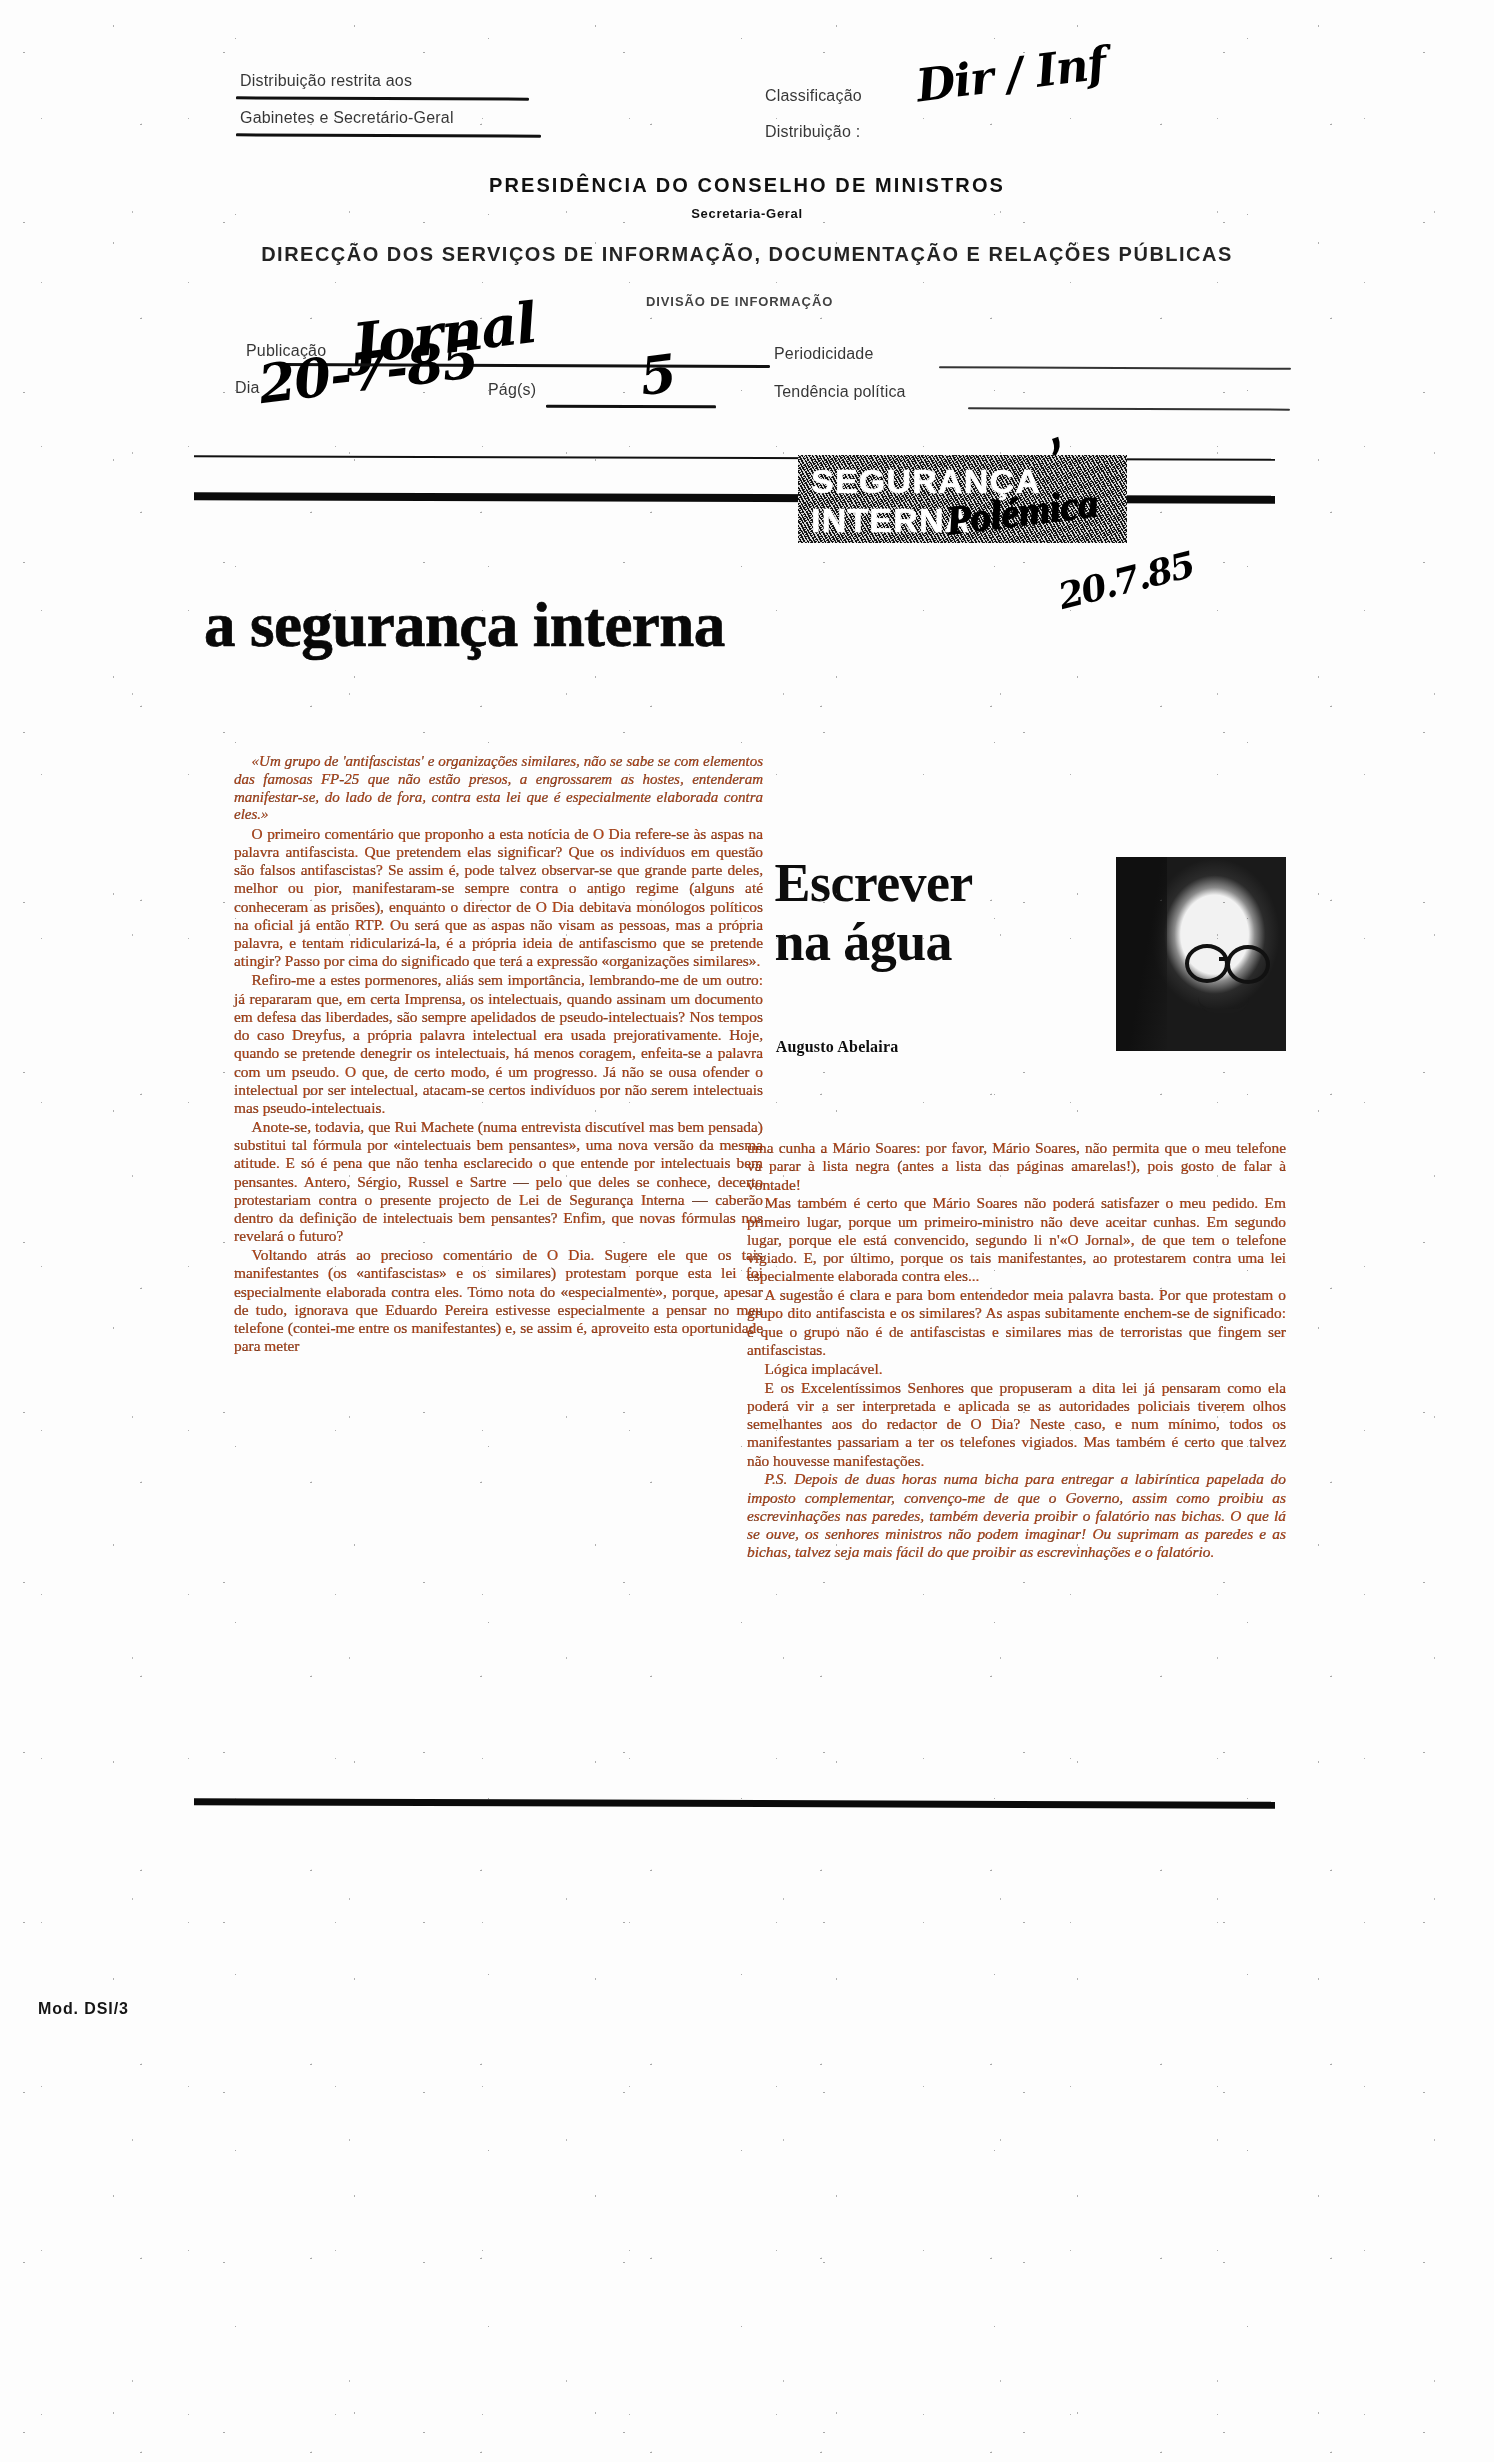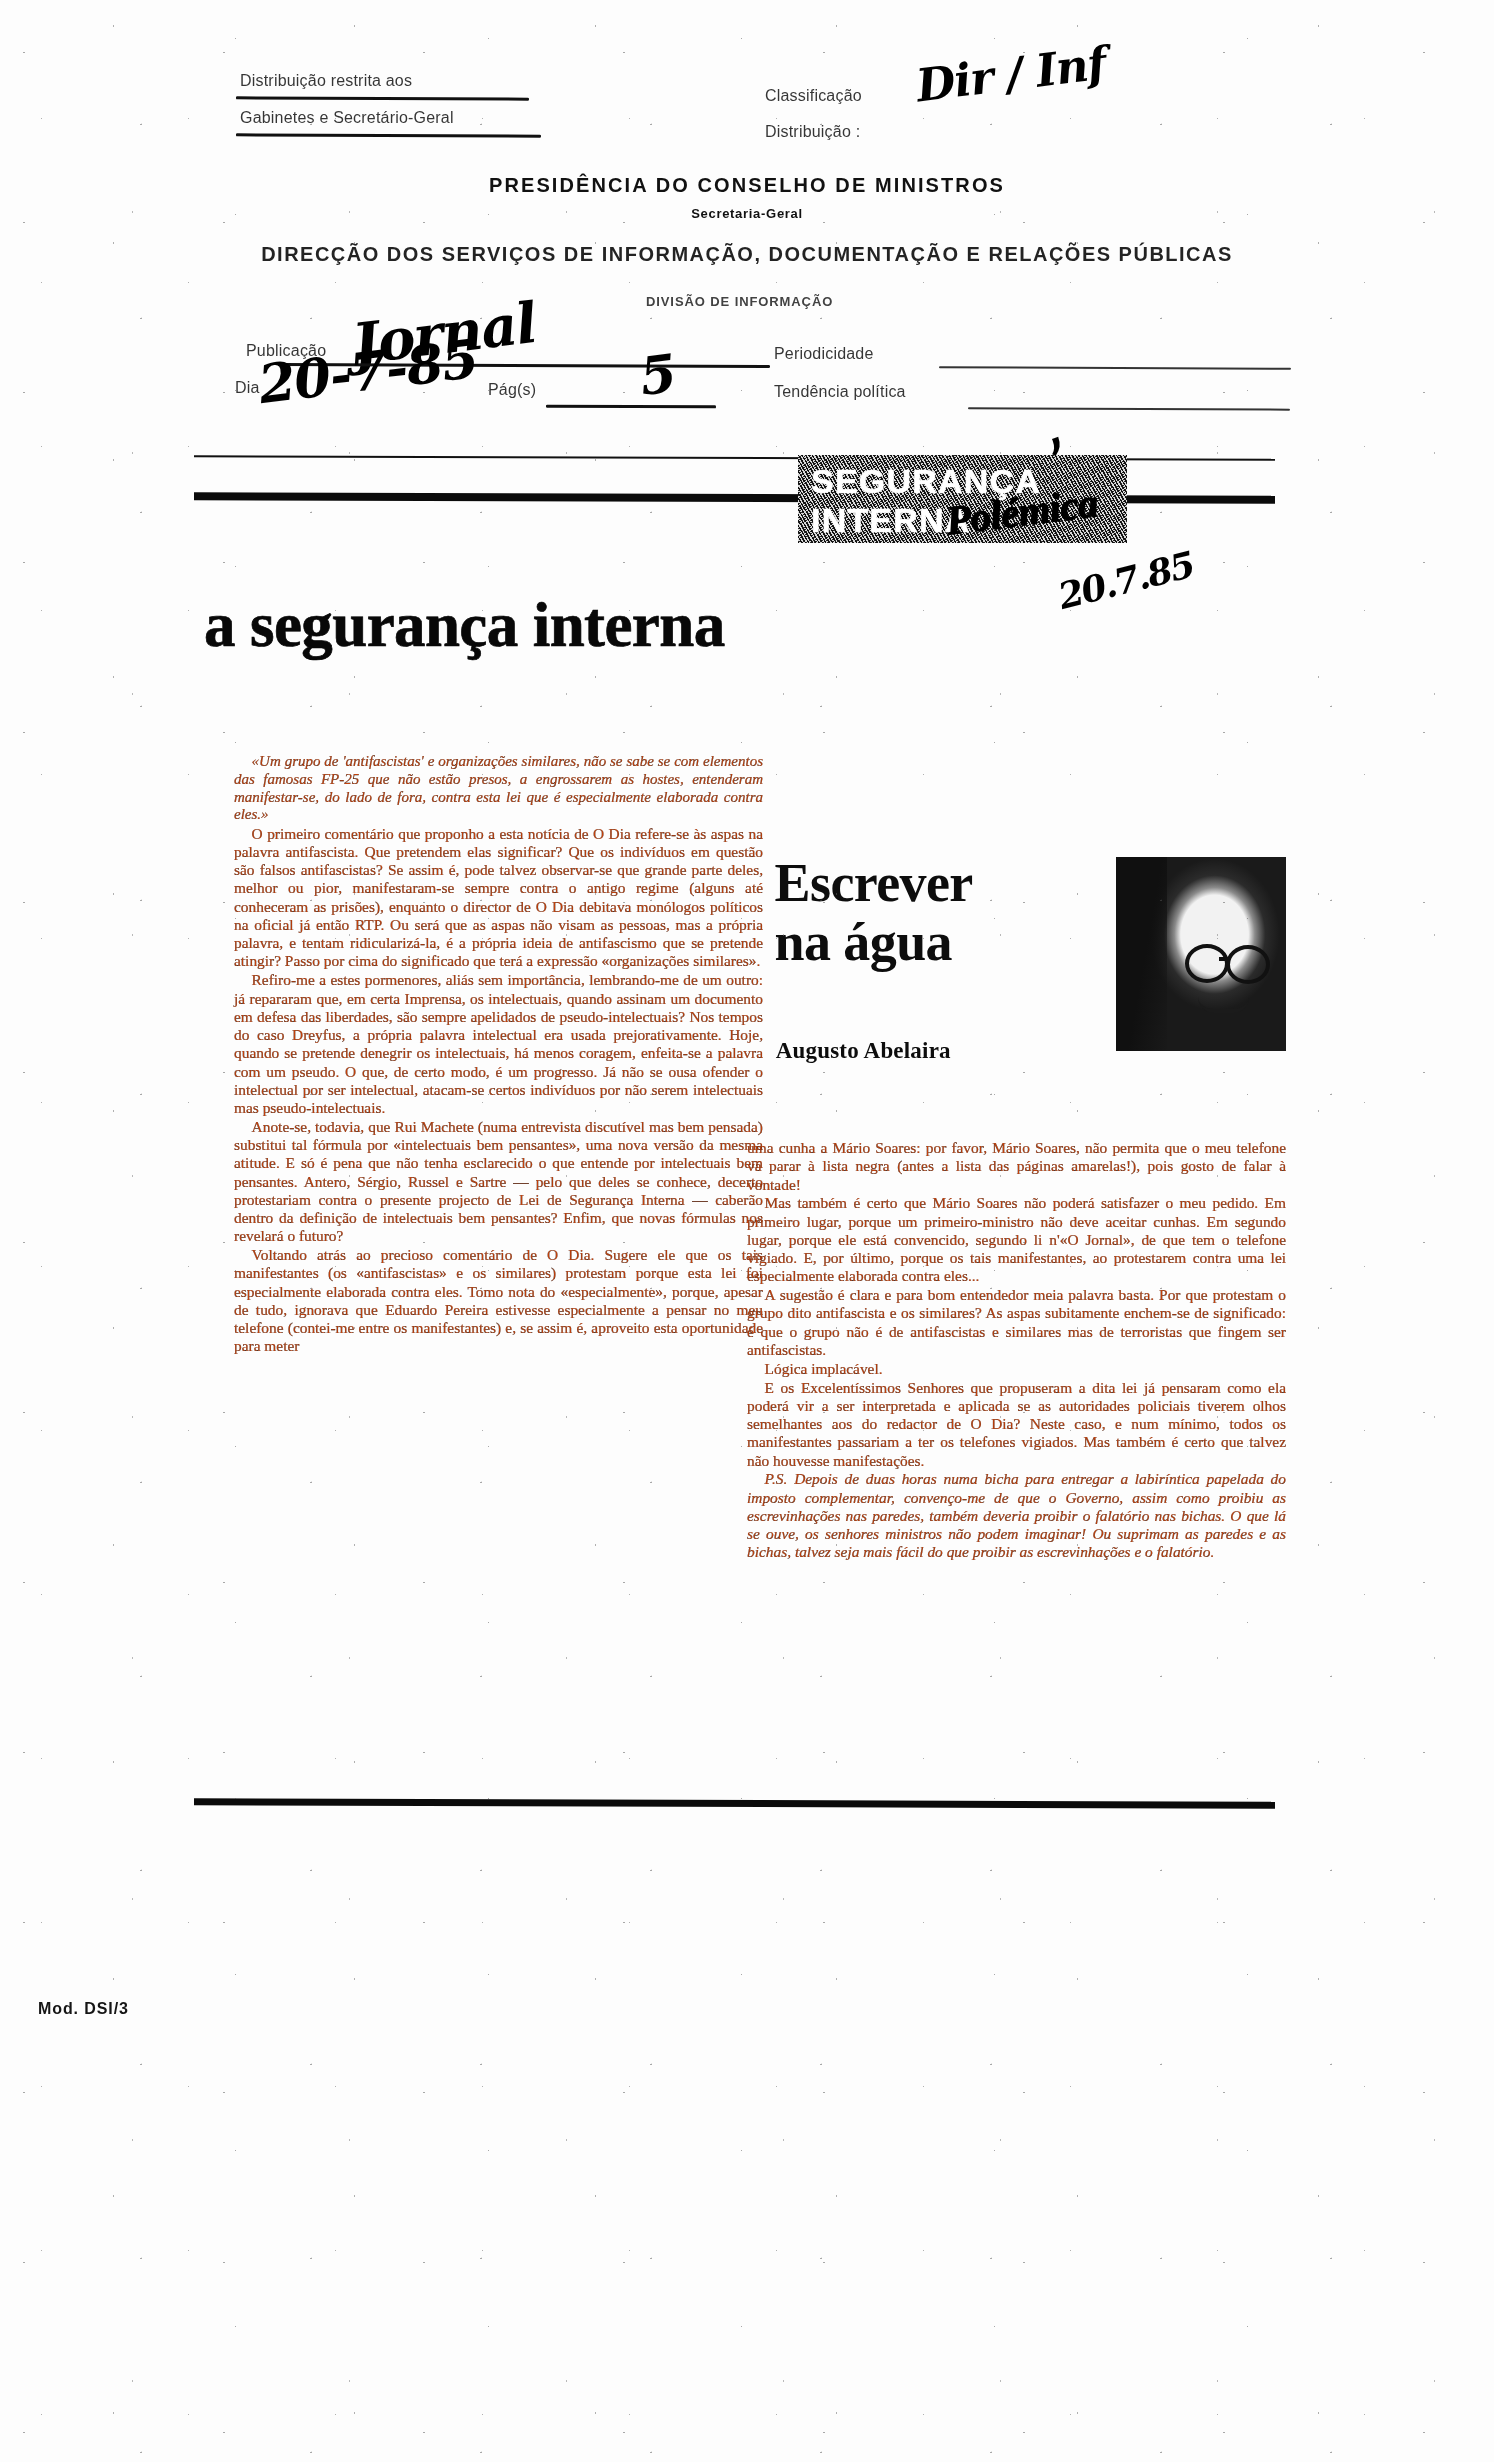--- a/index.html
+++ b/index.html
@@ -136,21 +136,21 @@
   }
   .ena-title{
     position:absolute;left:10.6px;top:5.9px;width:329px;
     font-family:"Liberation Serif",serif;font-weight:bold;
     font-size:54px;line-height:1.0;color:#0d0d0d;letter-spacing:-0.6px;
   }
   .ena-title div{margin-bottom:4.7px;}
   .ena-byline{
     position:absolute;left:11.7px;top:188px;
     font-family:"Liberation Serif",serif;font-weight:bold;
-    font-size:23px;color:#0d0d0d;letter-spacing:0.2px;
+    font-size:16px;color:#0d0d0d;letter-spacing:0.2px;
   }
   .portrait{
     position:absolute;left:352px;top:7px;width:170px;height:194px;
     background:
       radial-gradient(ellipse 65px 76px at 58% 40%, #f2f2f2 0%, #f2f2f2 52%, #8a8a8a 62%, #2b2b2b 78%, #1a1a1a 100%),
       repeating-linear-gradient(0deg,#000 0 0.6px,transparent 0.6px 1.8px),
       #3a3a3a;
     background-blend-mode:normal,multiply,normal;
     overflow:hidden;
   }

